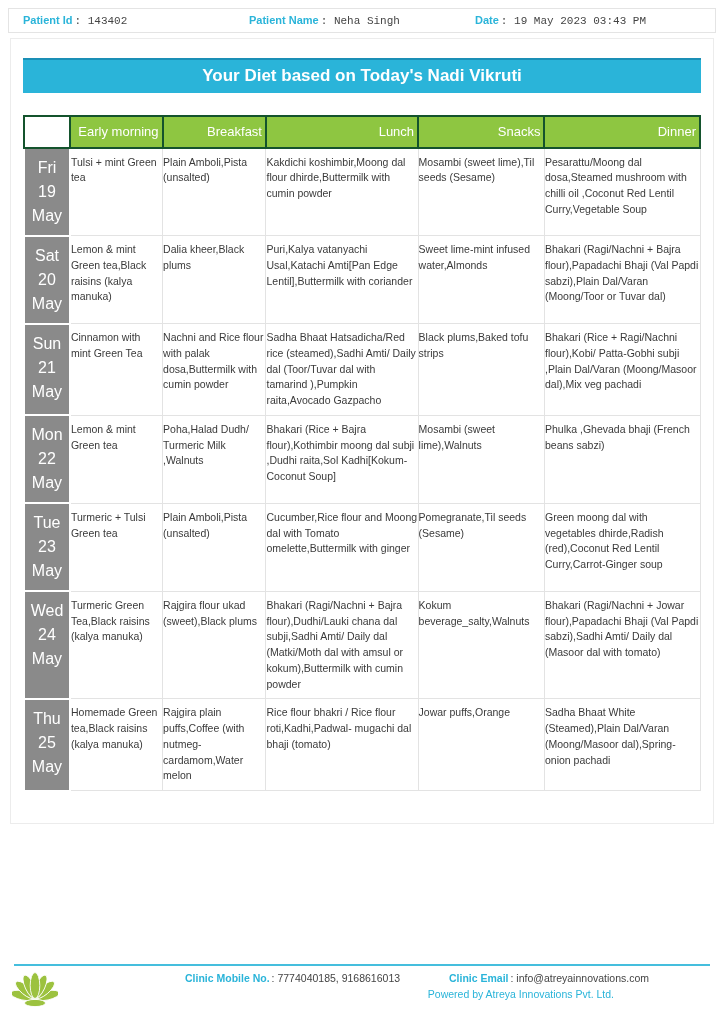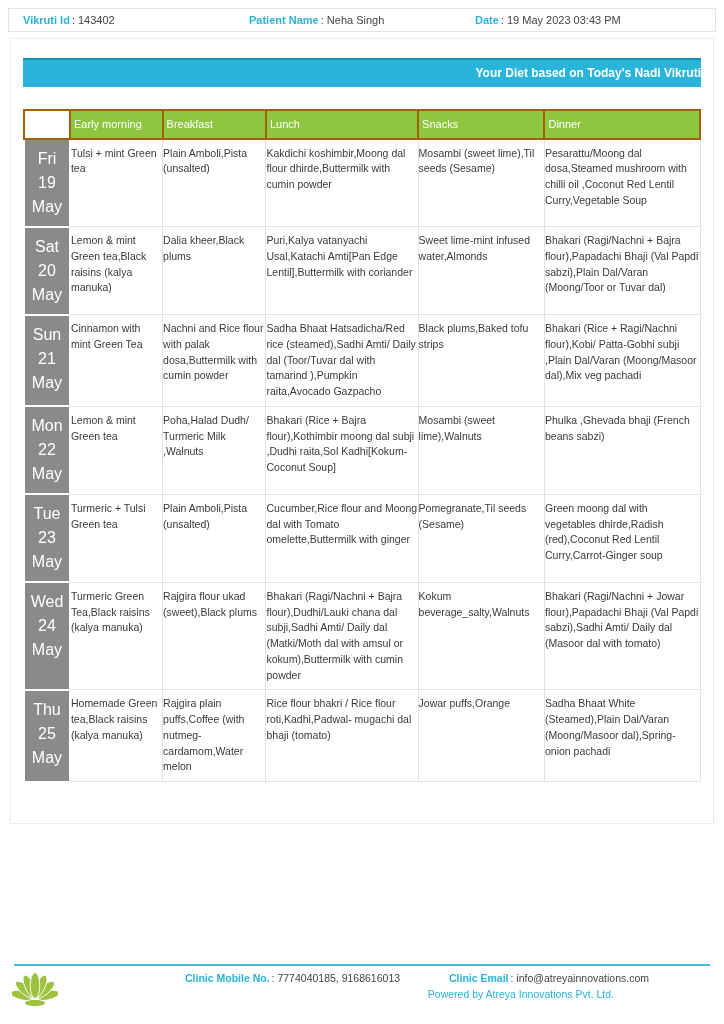--- a/index.html
+++ b/index.html
@@ -12,44 +12,44 @@
   
   .patient-bar {
     position:absolute; left:8px; right:8px; top:8px;
     border:1px solid #e4e4e4; background:#fff;
     display:flex; align-items:center;
     padding:5px 14px; box-sizing:border-box;
     font-size:11px;
   }
   .patient-field { flex:1; white-space:nowrap; }
   .patient-field .lbl { color:#2ab4d9; font-weight:bold; }
-  .patient-field .val { color:#444; margin-left:2px; }
+  .patient-field .val { color:#444; margin-left:2px;font-family:Liberation Mono, monospace; }
 
   
   .main-panel {
     position:absolute; left:10px; right:10px; top:38px; height:786px;
     border:1px solid #ececec; background:#fff;
     padding:19px 12px 0 12px; box-sizing:border-box;
   }
   .title-bar {
     background:#2ab4d9; border-top:2px solid #1a8fb6;
-    color:#fff; font-size:12px; font-weight:bold; text-align:right;
+    color:#fff; font-size:17px; font-weight:bold; text-align:center;
     padding:6px 0 7px 0;
   }
 
   
   .diet-table {
     width:100%; margin-top:22px;
     border-collapse:collapse; table-layout:fixed;
     font-size:10.5px; line-height:1.5; color:#3a3a3a;
   }
   .diet-table th {
     background:#8ec641; color:#fff; font-weight:normal;
-    font-size:11px; padding:5px 3px; text-align:left;
-    border:2px solid #a16207;
+    font-size:13px; padding:5px 3px; text-align:right;
+    border:2px solid #14532d;
   }
   .diet-table th.corner { background:#fff; }
   .diet-table td {
     border:1px solid #e3e3e3; background:#fff;
     vertical-align:top; padding:6px 0;
   }
   .diet-table td.day {
     background:#8a8a8a; color:#fff; text-align:center;
     border:2px solid #fff; padding:7px 2px; font-size:16px;
   }
@@ -65,21 +65,21 @@
   .footer-line1 .group + .group { margin-left:46px; }
   .footer-text .lbl { color:#2ab4d9; font-weight:bold; }
   .footer-text .val { color:#444; margin-left:2px; }
   .footer-line2 { text-align:right; margin-top:4px; margin-right:110px; color:#2ab4d9; }
 </style>
 </head>
 <body>
 
 <div class="patient-bar">
   <div class="patient-field">
-    <span class="lbl">Vikruti Id</span><span class="val">: 143402</span>
+    <span class="lbl">Patient Id</span><span class="val">: 143402</span>
   </div>
   <div class="patient-field">
     <span class="lbl">Patient Name</span><span class="val">: Neha Singh</span>
   </div>
   <div class="patient-field">
     <span class="lbl">Date</span><span class="val">: 19 May 2023 03:43 PM</span>
   </div>
 </div>
 
 <div class="main-panel">

